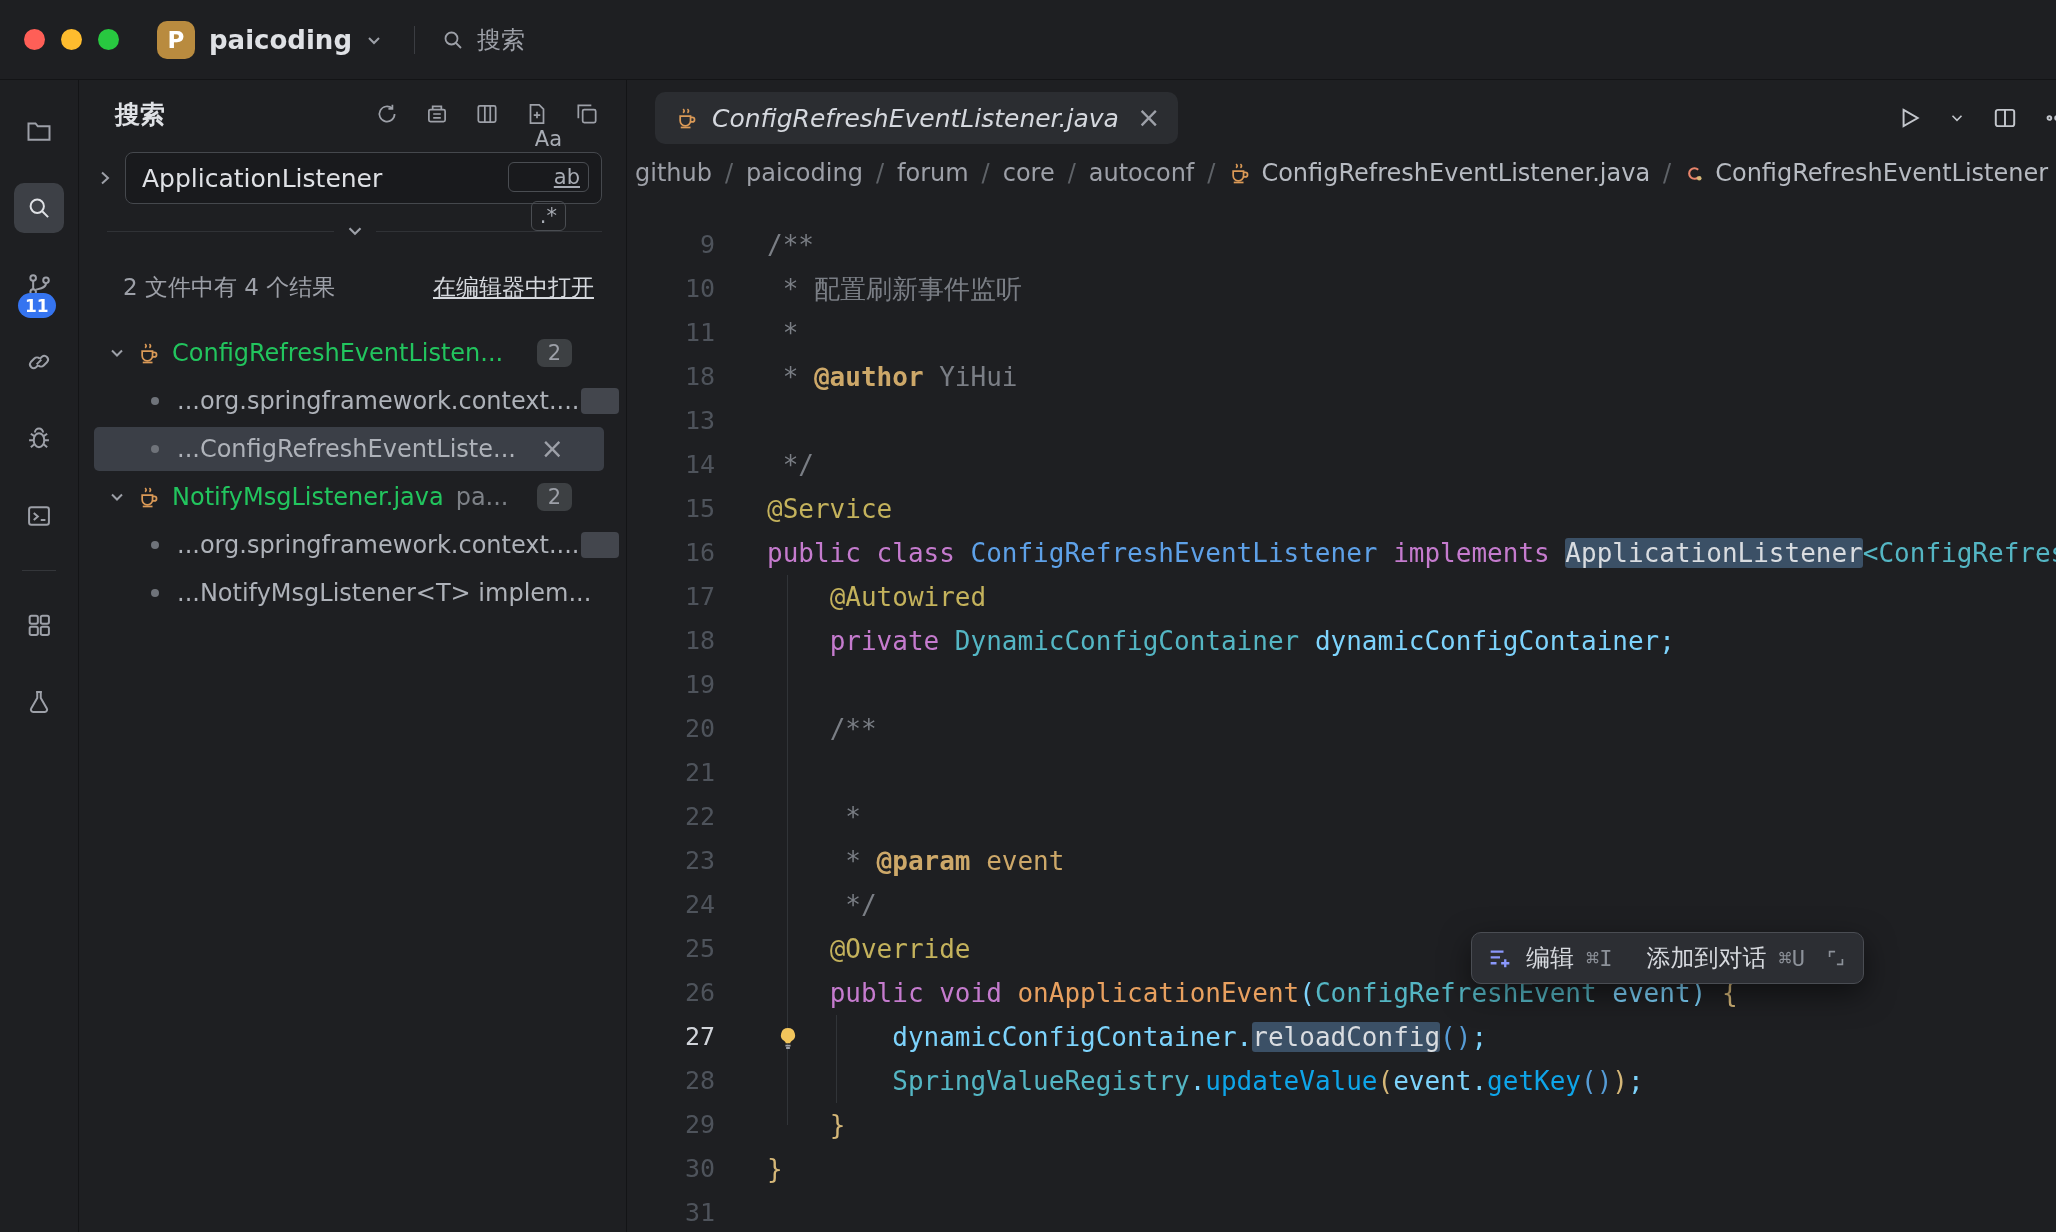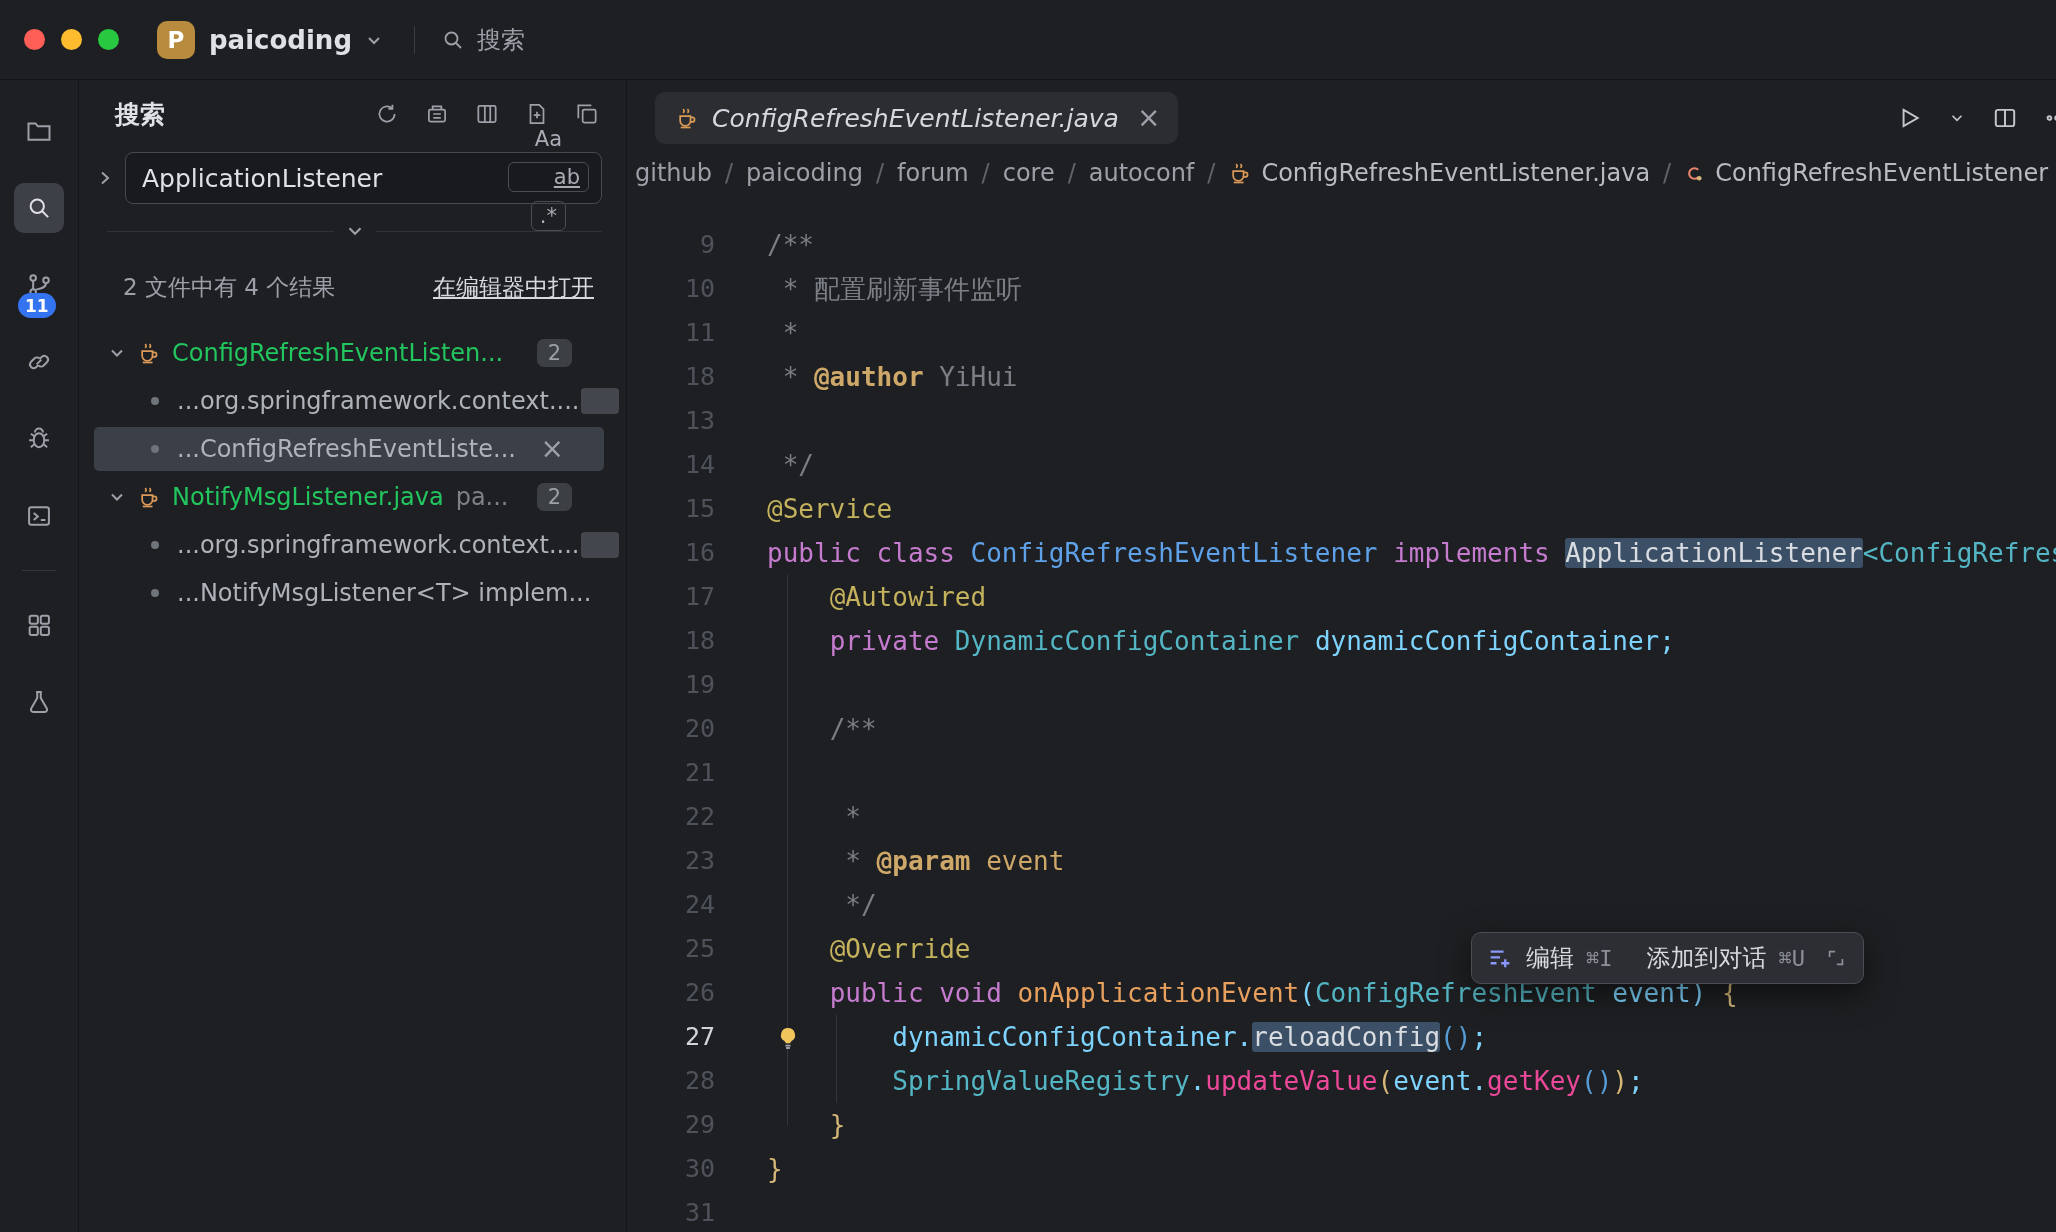--- a/index.html
+++ b/index.html
@@ -96,21 +96,21 @@
 
   .code-area { position:relative; flex:1; overflow:hidden; padding-top:27px;
     font-family:"DejaVu Sans Mono","Liberation Mono",monospace; }
   .code-row { display:flex; height:44px; line-height:44px; white-space:pre; font-size:26px; }
   .gutter { width:140px; flex:none; text-align:right; padding-right:52px; color:#4E535B; font-size:25px; }
   .gutter.cur { color:#D1D4DA; }
   .code-text { flex:none; }
 
   .tk-com{color:#7A7E85} .tk-tag{color:#CDA869;font-weight:bold} .tk-prm{color:#CDA869}
   .tk-ann{color:#C4B25C} .tk-key{color:#C57BCE} .tk-cls{color:#5EA1E8} .tk-typ{color:#54B6C4}
-  .tk-mth{color:#E8A05F} .tk-call{color:#ec4899} .tk-p1{color:#D5B778} .tk-p2{color:#569CD6}
+  .tk-mth{color:#E8A05F} .tk-call{color:#0ea5e9} .tk-p1{color:#D5B778} .tk-p2{color:#569CD6}
   .tk-def{color:#7dd3fc}
   .tk-hl{background:#3B5066;color:#D9DCE0;border-radius:3px}
 
   .indent-guide { position:absolute; width:1px; background:#313438; }
   .bulb { position:absolute; left:147px; }
 
   .ai-popup { position:absolute; left:844px; top:736px; height:52px; display:flex; align-items:center; gap:12px;
     padding:0 16px 0 14px; background:#2C2E33; border:1px solid #4A4D53; border-radius:10px;
     box-shadow:0 10px 30px rgba(0,0,0,.5); font-size:24px; z-index:5; }
   .ai-label { color:#D6D9DE; }

